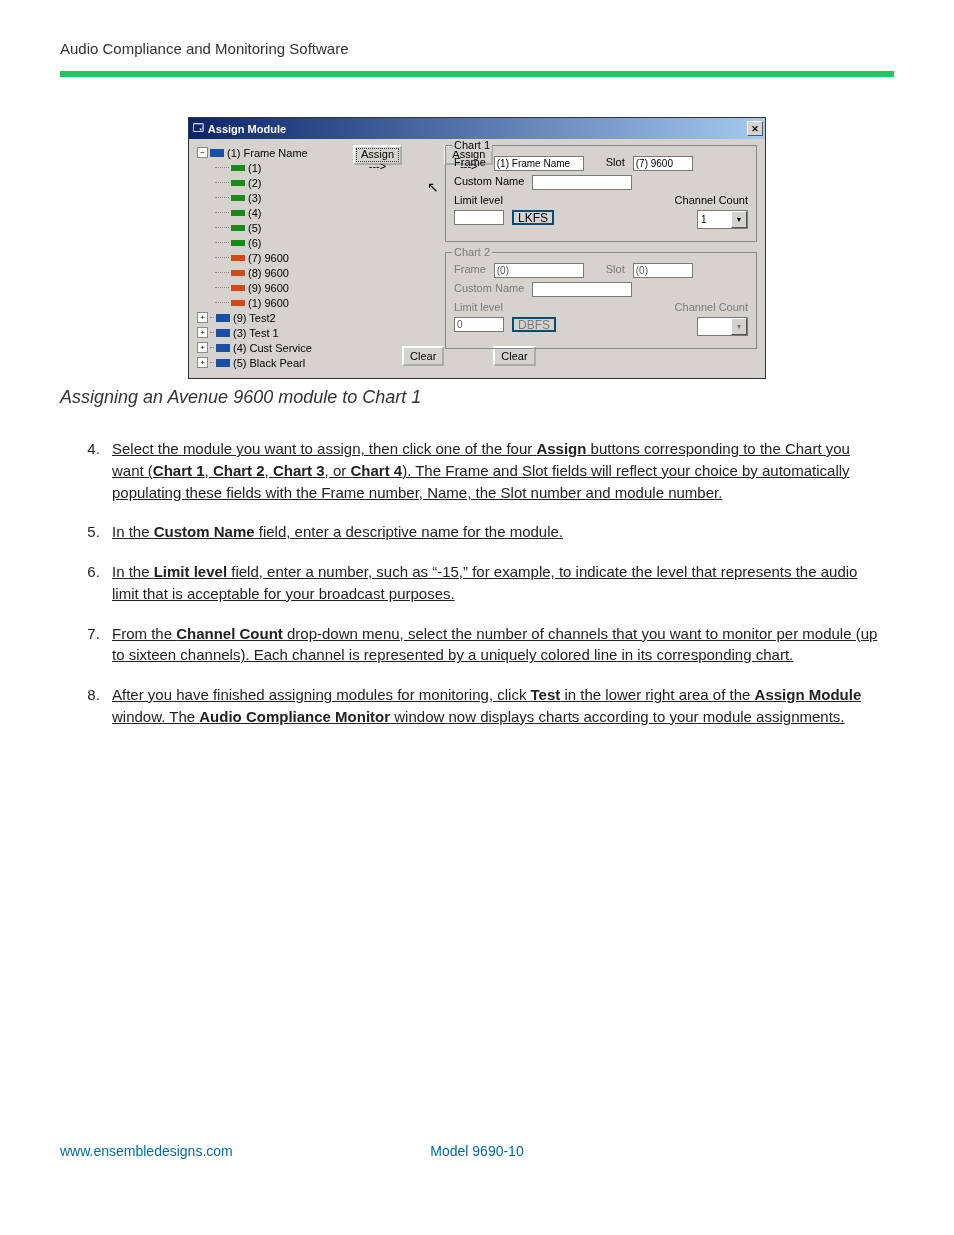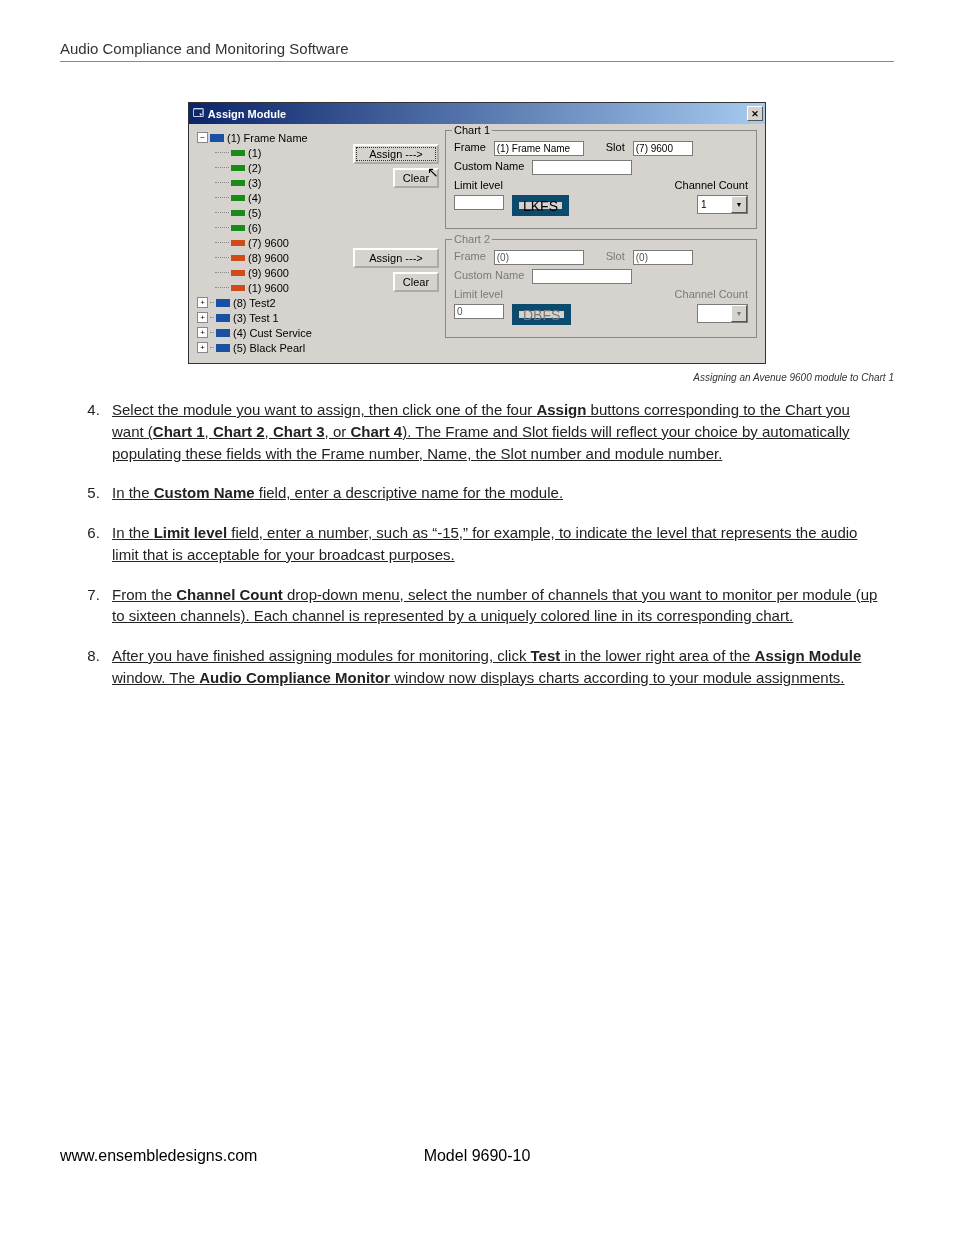--- a/index.html
+++ b/index.html
@@ -10,22 +10,22 @@
     color: #222;
     width: 954px;
     height: 1235px;
     box-sizing: border-box;
     background: #fff;
     position: relative;
   }
   .header-title {
     font-size: 15px;
     color: #333;
-    border-bottom: 1px solid #22c55e;
-    padding-bottom: 4px;
+    border-bottom: 6px solid #22c55e;
+    padding-bottom: 14px;
     margin-bottom: 40px;
   }
   .screenshot-wrap {
     display: flex;
     justify-content: center;
     margin-bottom: 8px;
   }
   .assign-window {
     width: 576px;
     background: #d6d3ce;
@@ -91,21 +91,21 @@
   }
   .icon-slot {
     width: 14px; height: 6px;
     background: #1a8a1a;
     display: inline-block;
     margin-right: 3px;
   }
   .icon-slot.sel { background: #d04a1a; }
   .indent { display: inline-block; width: 18px; }
 
-  .btn-col { width: 86px; display: flex; flex-direction: column; }
+  .btn-col { width: 86px; display: flex; flex-direction: row; }
   .win-btn {
     background: #d6d3ce;
     border: 2px outset #fff;
     height: 20px;
     font-size: 11px;
     font-family: Tahoma, Arial, sans-serif;
     margin-bottom: 4px;
     cursor: default;
   }
   .win-btn.dotted { outline: 1px dotted #333; outline-offset: -4px; }
@@ -148,62 +148,62 @@
     width: 14px; height: 15px;
     background: #d6d3ce;
     border: 1px solid #fff;
     border-right-color: #555;
     border-bottom-color: #555;
     display: flex; align-items: center; justify-content: center;
     font-size: 7px;
   }
   .unit-box {
     background: #d6d3ce;
-    border: 7px solid #0c4a6e;
-    height: 21px;
-    font-size: 14px;
+    border: 2px solid #0c4a6e;
+    height: 15px;
+    font-size: 12px;
     padding: 0 4px;
     display: inline-flex;
     align-items: center;
     box-sizing: border-box;
   }
   .cursor-arrow {
     position: absolute;
     font-size: 14px;
     color: #000;
     pointer-events: none;
   }
 
   .caption {
-    text-align: right;
+    text-align: left;
     font-style: italic;
-    font-size: 10px;
+    font-size: 18px;
     color: #333;
-    margin-bottom: 16px;
+    margin-bottom: 30px;
   }
   ol.instr {
     margin: 16px;
     padding-left: 28px;
     text-decoration: underline;
   }
   ol.instr > li {
     margin-bottom: 18px;
     line-height: 1.45;
     padding-left: 8px;
   }
   .b { font-weight: bold; }
 
   .footer {
     position: absolute;
-    bottom: 70px;
+    bottom: 76px;
     left: 60px;
     right: 60px;
     display: flex;
-    font-size: 16px;
-    color: #000000;
+    font-size: 14px;
+    color: #0369a1;
   }
   .footer .center { position: absolute; left: 0; right: 0; text-align: center; }
 </style>
 </head>
 <body>
 
 <div class="header-title">Audio Compliance and Monitoring Software</div>
 
 <div class="screenshot-wrap">
   <div class="assign-window">
@@ -279,21 +279,21 @@
         <div class="tree-row">
             <span class="indent"></span>
             <span class="dots-conn"></span>
             <span class="icon-slot sel"></span>
             <span>(1) 9600</span>
           </div>
         <div class="tree-row">
             <span class="exp-box">+</span>
             <span class="dots-conn" style="width:4px;"></span>
             <span class="icon-rack"></span>
-            <span>(8) Test2</span>
+            <span>(9) Test2</span>
           </div>
         <div class="tree-row">
             <span class="exp-box">+</span>
             <span class="dots-conn" style="width:4px;"></span>
             <span class="icon-rack"></span>
             <span>(3) Test 1</span>
           </div>
         <div class="tree-row">
             <span class="exp-box">+</span>
             <span class="dots-conn" style="width:4px;"></span>

